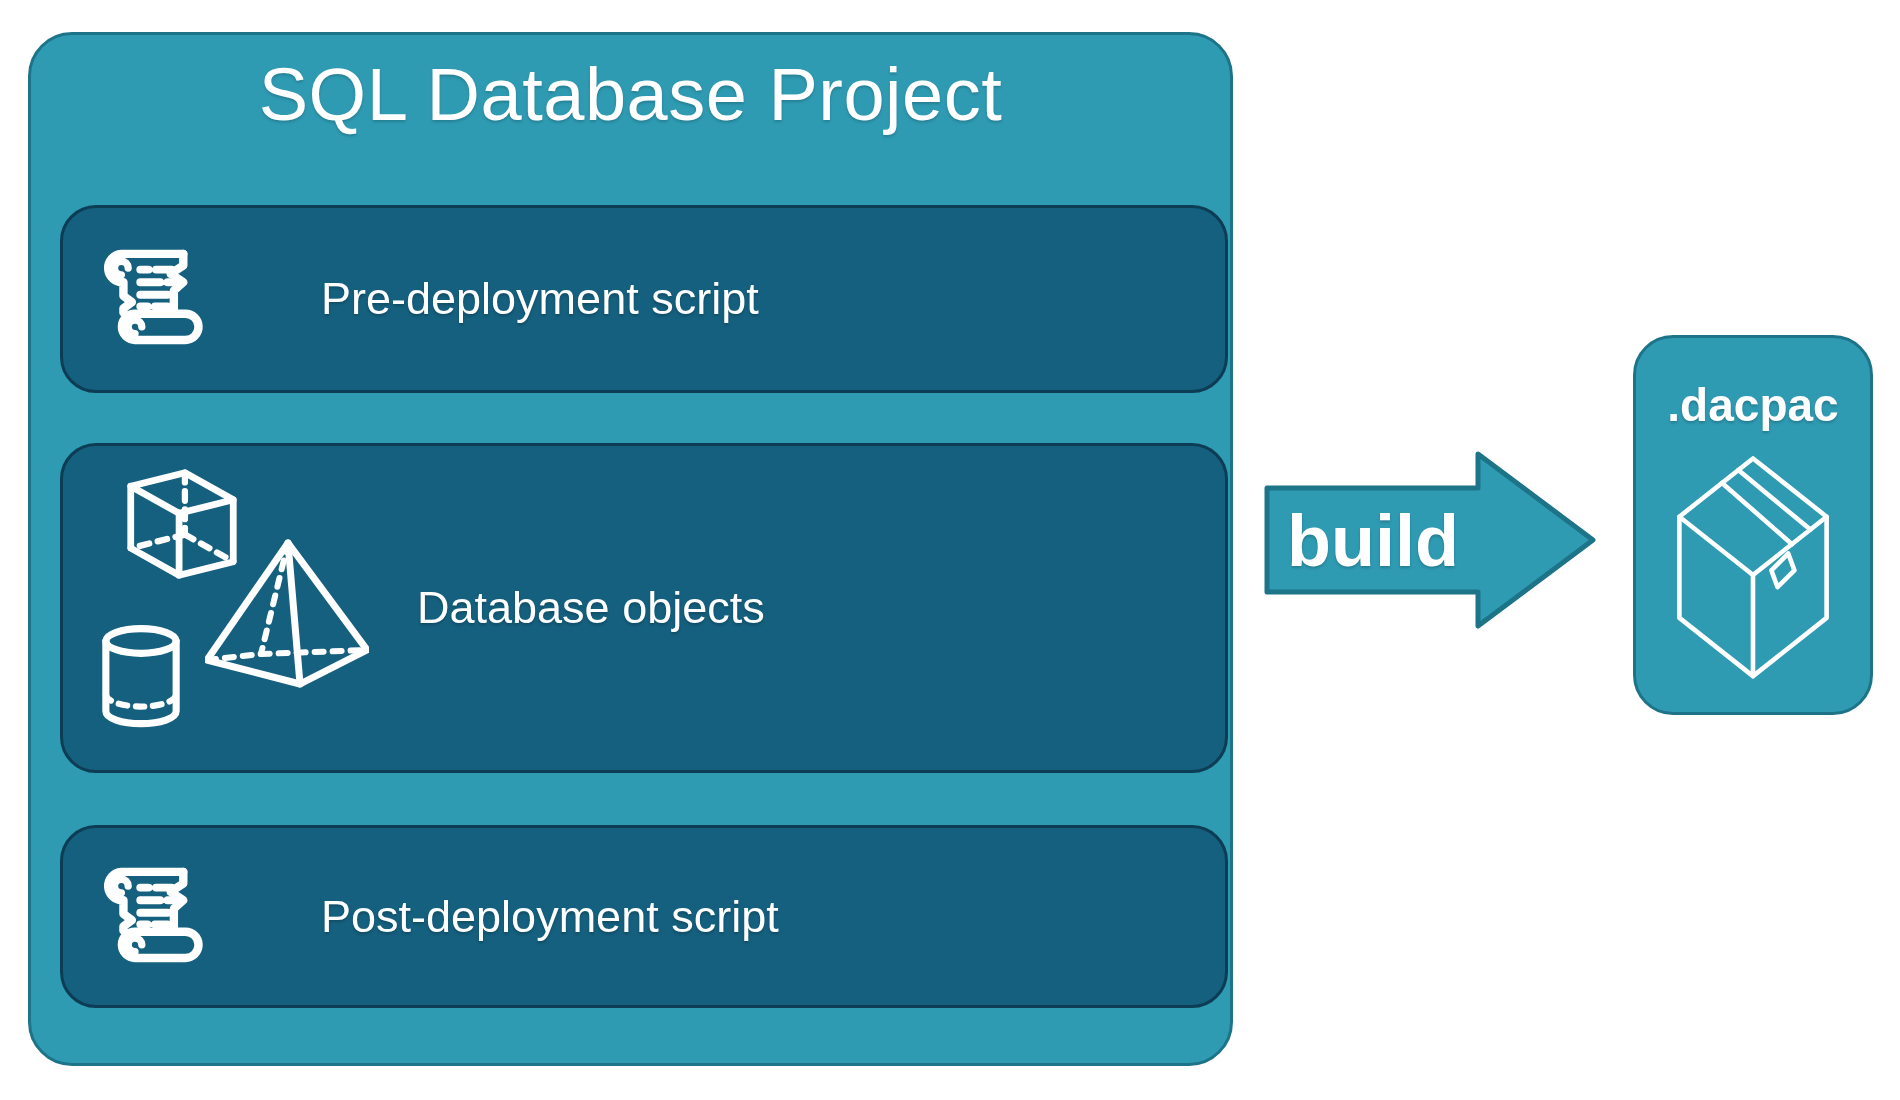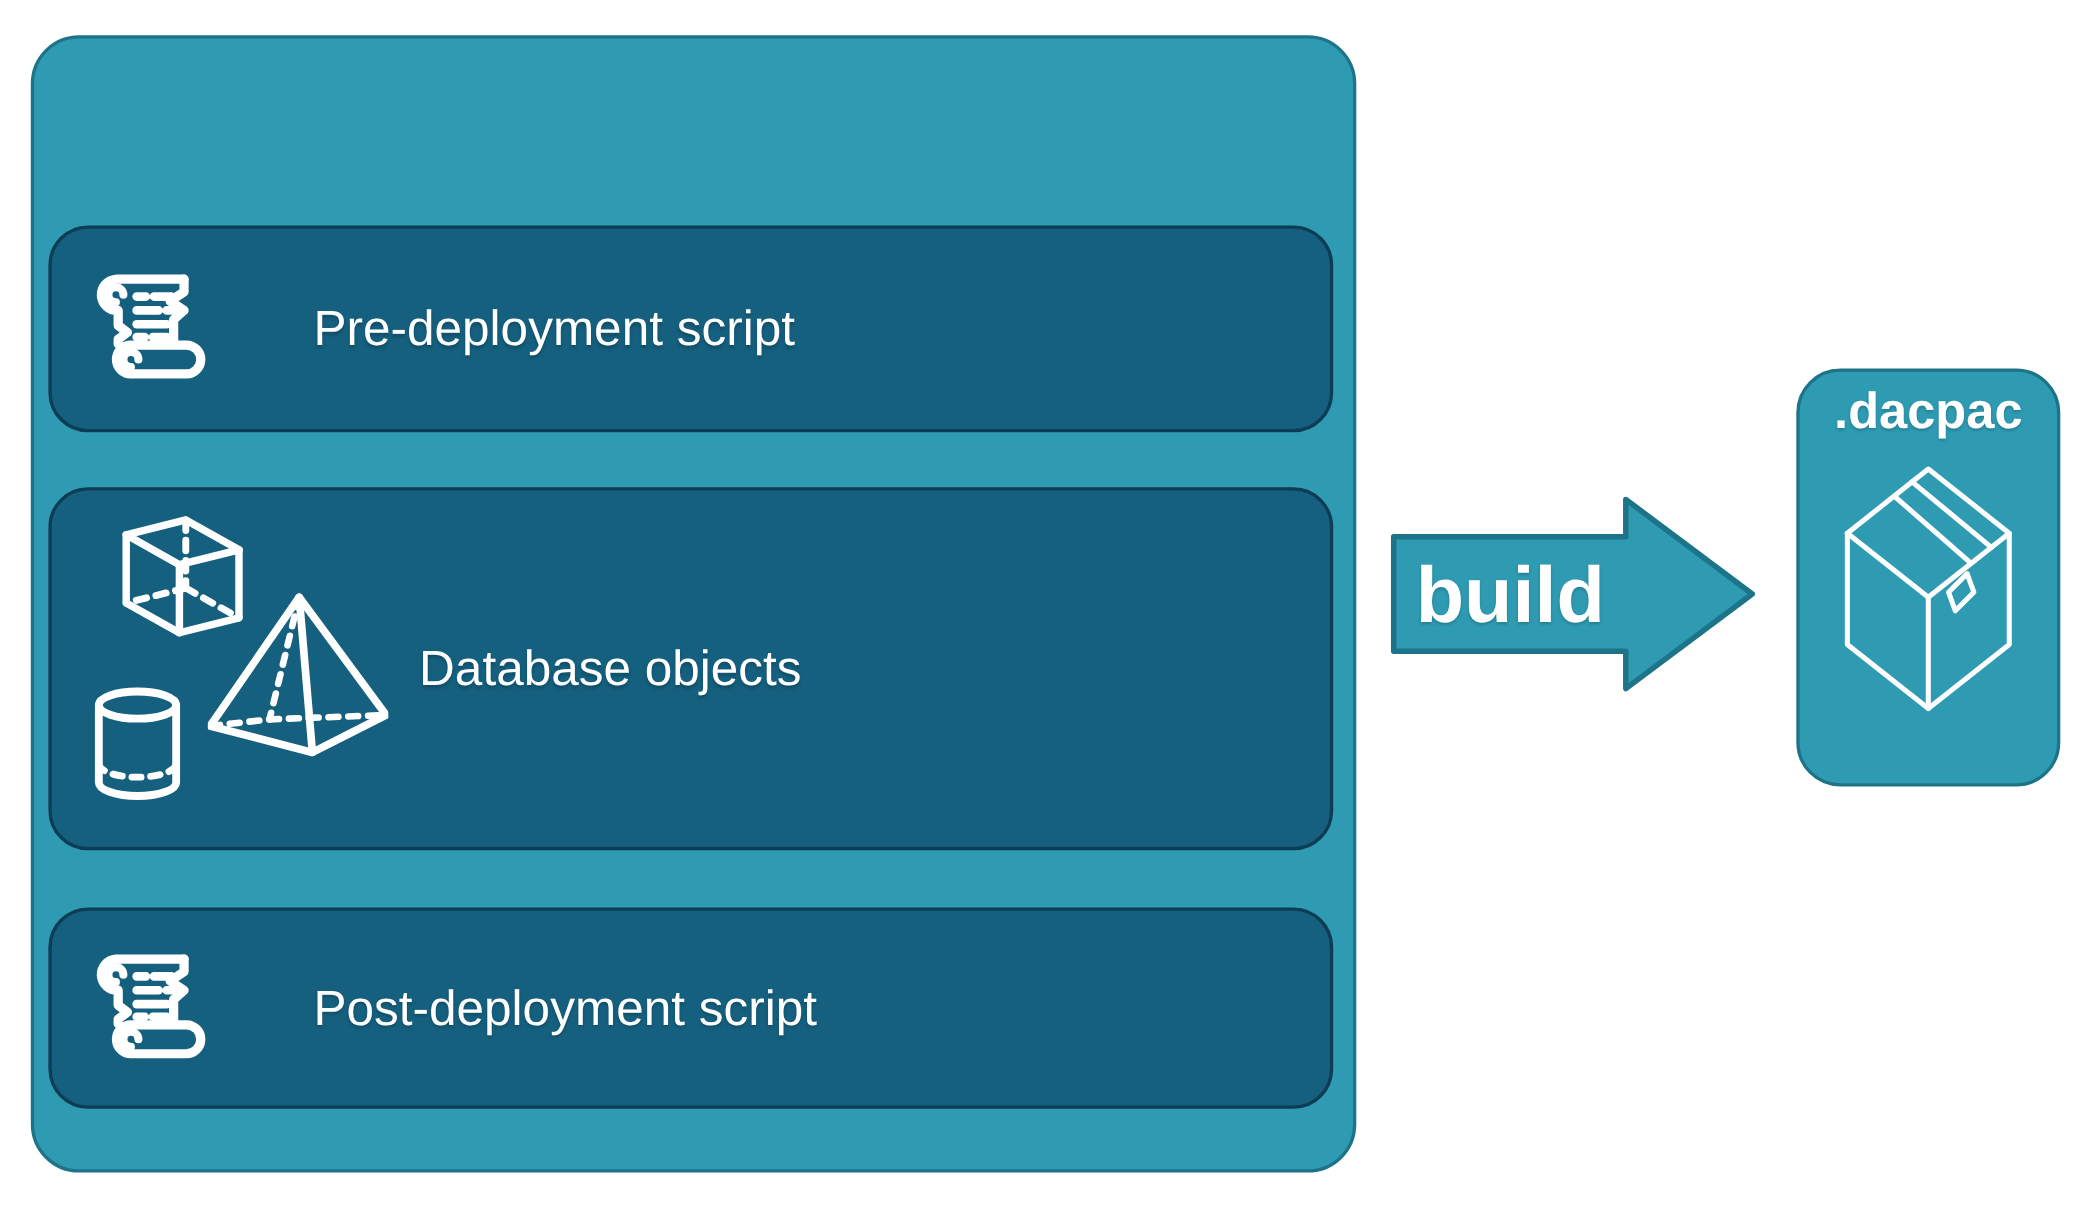--- a/index.html
+++ b/index.html
@@ -11,23 +11,23 @@
     position:absolute;left:28px;top:32px;width:1205px;height:1034px;
     background:var(--teal,#2e9bb3);border:3px solid var(--teal-border,#1d7488);
     border-radius:44px;box-sizing:border-box;
   }
   .project-title{
     position:absolute;left:28px;top:52px;width:1205px;text-align:center;
     font-size:74px;font-weight:400;color:var(--text,#ffffff);
     text-shadow:0 2px 3px rgba(0,0,0,0.18);letter-spacing:0.5px;
   }
   .panel{
-    position:absolute;left:44px;width:1168px;box-sizing:border-box;
+    position:absolute;left:60px;width:1168px;box-sizing:border-box;
     background:var(--panel,#15607f);border:3px solid var(--panel-border,#0d3c55);
-    border-radius:36px;display:flex;align-items:center;
+    border-radius:36px;display:flex;align-items:center;gap:20px;
   }
   .panel-pre{top:205px;height:188px;padding-left:30px;}
   .panel-objects{top:443px;height:330px;padding-left:30px;}
   .panel-post{top:825px;height:183px;padding-left:30px;}
   .panel-label{
     color:var(--text,#ffffff);font-size:45px;line-height:56px;
     text-shadow:0 2px 3px rgba(0,0,0,0.22);
   }
   .scroll-wrap{width:126px;height:126px;margin-right:82px;flex:0 0 auto;}
   .objects-icons{position:relative;width:276px;height:300px;flex:0 0 auto;}
@@ -42,33 +42,34 @@
     display:flex;align-items:center;justify-content:center;
     color:var(--text,#ffffff);font-size:72px;font-weight:700;
     text-shadow:0 2px 3px rgba(0,0,0,0.2);
   }
   .dacpac-box{
     position:absolute;left:1633px;top:335px;width:240px;height:380px;box-sizing:border-box;
     background:var(--teal,#2e9bb3);border:3px solid var(--teal-border,#1d7488);
     border-radius:40px;display:flex;flex-direction:column;align-items:center;
   }
   .dacpac-title{
-    margin-top:8px;color:var(--text,#ffffff);font-size:46px;font-weight:700;
+    margin-top:40px;color:var(--text,#ffffff);font-size:46px;font-weight:700;
     text-shadow:0 2px 3px rgba(0,0,0,0.2);
   }
   .package-wrap{margin-top:14px;width:184px;height:238px;}
   .icon-stroke{stroke:#ffffff;fill:none;stroke-linecap:round;stroke-linejoin:round;}
   .icon-dash{stroke:#ffffff;fill:none;stroke-linecap:round;stroke-linejoin:round;}
 </style>
 </head>
 <body>
 
 <div class="canvas" style="--bg: #ffffff; --teal: #2e9bb3; --teal-border: #1d7488; --panel: #15607f; --panel-border: #0d3c55; --text: #ffffff;">
 
   <div class="project-box"></div>
+  <div class="project-title">SQL Database Project</div>
 
   <div class="panel panel-pre">
     <div class="scroll-wrap">
       <svg viewBox="0 0 120 120" width="126" height="126">
         <path class="icon-stroke" stroke-width="8" d="M 86 17 L 27 17 A 13.5 13.5 0 1 0 29 44 L 29 57 L 37 63 L 29 69 L 29 73"></path>
         <path class="icon-stroke" stroke-width="7" d="M 33.5 30.5 A 6.5 6.5 0 1 0 27 37"></path>
         <path class="icon-stroke" stroke-width="8" d="M 86 17 L 86 28 L 74 36 L 86 44 L 77 52 L 77 73"></path>
         <path class="icon-stroke" stroke-width="8" d="M 40 74 L 88 74 A 12.5 12.5 0 1 1 88 99 L 40 99 A 12.5 12.5 0 0 1 40 74"></path>
         <path class="icon-stroke" stroke-width="7" d="M 46.5 86.5 A 6.5 6.5 0 1 0 40 93"></path>
         <g class="icon-stroke" stroke-width="7.5" stroke-linecap="butt">

